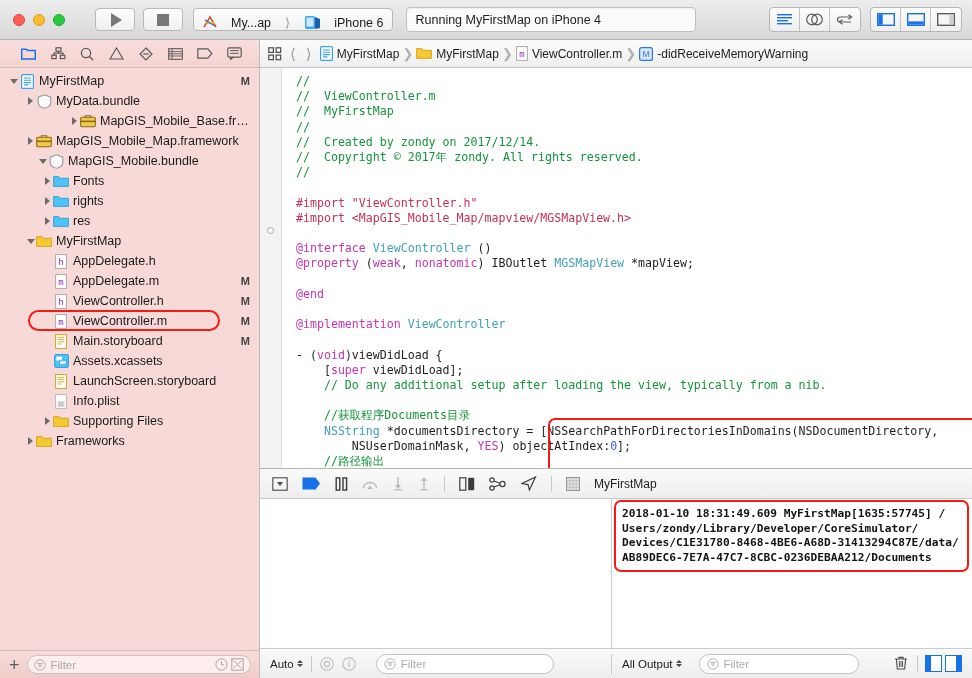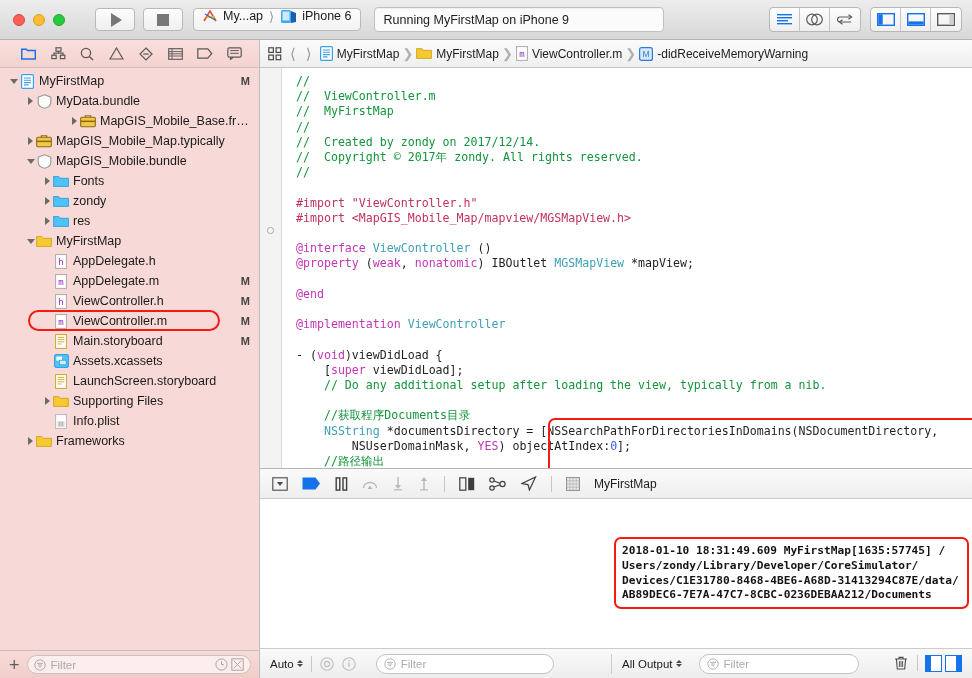--- a/index.html
+++ b/index.html
@@ -35,21 +35,21 @@
   .stop-btn { width: 40px; margin-left: 8px; }
   .play-tri {
     width: 0; height: 0; border-left: 11px solid #777;
     border-top: 7px solid transparent; border-bottom: 7px solid transparent;
     margin-left: 3px;
   }
   .stop-sq { width: 12px; height: 12px; background: #777; }
 
   .scheme-btn {
     margin-left: 10px; height: 23px; padding: 0 8px;
-    display: flex; align-items: flex-start; gap: 5px;
+    display: flex; align-items: flex-end; gap: 13px;
     background: linear-gradient(180deg,#fdfdfd,#f2f2f2);
     border: 1px solid #b9b9b9; border-radius: 4px;
     font-size: 12.5px; color: #1b1b1b;
   }
   .scheme-sep { color: #9a9a9a; font-size: 13px; padding: 0 1px; }
 
   .status-field {
     margin-left: 13px; height: 25px; width: 290px;
     background: #fbfbfb; border: 1px solid #c0c0c0; border-radius: 4px;
     display: flex; align-items: center; padding: 0 9px;
@@ -145,21 +145,21 @@
     height: 210px; flex: 0 0 210px; display: flex; flex-direction: column;
     border-top: 1px solid #b5b5b5; background: #fff;
   }
   .debug-bar {
     height: 30px; flex: 0 0 30px; display: flex; align-items: center; gap: 14px;
     padding: 0 12px; background: linear-gradient(180deg,#fafafa,#eeeeee);
     border-bottom: 1px solid #cbcbcb; font-size: 12px; color: #1b1b1b;
   }
   .dbg-sep { width: 1px; height: 16px; background: #c6c6c6; }
 
-  .debug-body { flex: 1; display: flex; min-height: 0; align-items: center; }
+  .debug-body { flex: 1; display: flex; min-height: 0; }
   .var-pane { width: 352px; flex: 0 0 352px; border-right: 1px solid #cccccc; background: #fff; }
   .console-pane { flex: 1; background: #fff; position: relative; padding: 8px 10px; }
   .console-text {
     font-family: "DejaVu Sans Mono", monospace;
     font-size: 11.2px; line-height: 14.6px; white-space: pre; color: #131313; font-weight: bold;
   }
 
   .debug-foot {
     height: 30px; flex: 0 0 30px; display: flex; align-items: center;
     background: linear-gradient(180deg,#fafafa,#ededed);
@@ -215,21 +215,21 @@
       <span class="scheme-sep">⟩</span>
       <svg width="17" height="15" viewBox="0 0 17 15">
         <rect x="1" y="1" width="10" height="13" rx="1.5" fill="#3aa9f5"></rect>
         <rect x="2.5" y="2.5" width="7" height="9" fill="#cfe9fb"></rect>
         <path d="M11 2 L16 4 L16 13 L11 14 Z" fill="#1b5fa8"></path>
       </svg>
       <span>iPhone 6</span>
     </div>
 
     <div class="status-field">
-      <span>Running MyFirstMap on iPhone 9</span>
+      <span>Running MyFirstMap on iPhone 4</span>
     </div>
 
     <div class="tb-right">
       <div class="seg-group">
         <div class="seg">
           <svg width="15" height="12" viewBox="0 0 15 12">
             <g fill="#1572e8">
                 <rect x="0" y="0" width="15" height="1.4"></rect>
                 <rect x="0" y="3" width="15" height="1.4"></rect>
             <rect x="0" y="6" width="11" height="1.4"></rect>
@@ -376,23 +376,23 @@
             <span class="tw">
               <i class="closed"></i>
             </span>
             <span class="ic">
               <svg width="16" height="14" viewBox="0 0 16 14">
                 <rect x="0.7" y="3.2" width="14.6" height="9.6" rx="1.2" fill="#f2c84b" stroke="#8a6a10" stroke-width="1.1"></rect>
                 <path d="M5.3 3.2 V1.8 h5.4 V3.2" fill="none" stroke="#8a6a10" stroke-width="1.1"></path>
                 <rect x="0.7" y="6.6" width="14.6" height="1.5" fill="#8a6a10"></rect>
               </svg>
             </span>
-            <span class="lbl">MapGIS_Mobile_Map.typically</span>
-          </div>
-          <div class="row" style="padding-left: 25px;">
+            <span class="lbl">MapGIS_Mobile_Map.framework</span>
+          </div>
+          <div class="row" style="padding-left: 37px;">
             <span class="tw">
               <i class="open"></i>
             </span>
             <span class="ic">
               <svg width="15" height="15" viewBox="0 0 15 15">
                 <path d="M7.5 0.8 L13.8 3.2 v5.2 c0 3.2 -3 5 -6.3 5.9 C4.2 13.4 1.2 11.6 1.2 8.4 V3.2 Z" fill="#fbfbfb" stroke="#9a9a9a" stroke-width="1.1"></path>
               </svg>
             </span>
             <span class="lbl">MapGIS_Mobile.bundle</span>
           </div>
@@ -409,21 +409,21 @@
           </div>
           <div class="row" style="padding-left: 42px;">
             <span class="tw">
               <i class="closed"></i>
             </span>
             <span class="ic">
               <svg width="16" height="13" viewBox="0 0 16 13">
                 <path d="M0.6 1.6 h5.2 l1.4 1.7 h8.2 v8.1 h-14.8 z" fill="#4fc3f7" stroke="#2a9fd6" stroke-width="0.9"></path>
               </svg>
             </span>
-            <span class="lbl">zondy</span>
+            <span class="lbl">rights</span>
           </div>
           <div class="row" style="padding-left: 42px;">
             <span class="tw">
               <i class="closed"></i>
             </span>
             <span class="ic">
               <svg width="16" height="13" viewBox="0 0 16 13">
                 <path d="M0.6 1.6 h5.2 l1.4 1.7 h8.2 v8.1 h-14.8 z" fill="#4fc3f7" stroke="#2a9fd6" stroke-width="0.9"></path>
               </svg>
             </span>
@@ -514,41 +514,41 @@
               <svg width="12" height="15" viewBox="0 0 12 15">
                 <rect x="0.6" y="0.6" width="10.8" height="13.8" fill="#fff" stroke="#c8a81e" stroke-width="1"></rect>
                 <g stroke="#c8a81e" stroke-width="0.9">
                   <path d="M2.6 3.4 h6.8 M2.6 5.6 h6.8 M2.6 7.8 h6.8 M2.6 10 h4"></path>
                 </g>
               </svg>
             </span>
             <span class="lbl">LaunchScreen.storyboard</span>
           </div>
           <div class="row" style="padding-left: 42px;">
-            <span class="tw">
-              <i class="closed"></i>
-            </span>
-            <span class="ic">
-              <svg width="16" height="13" viewBox="0 0 16 13">
-                <path d="M0.6 1.6 h5.2 l1.4 1.7 h8.2 v8.1 h-14.8 z" fill="#f6c931" stroke="#d0a41c" stroke-width="0.9"></path>
-              </svg>
-            </span>
-            <span class="lbl">Supporting Files</span>
-          </div>
-          <div class="row" style="padding-left: 42px;">
             <span class="tw"></span>
             <span class="ic">
               <svg width="12" height="15" viewBox="0 0 12 15">
                 <rect x="0.6" y="0.6" width="10.8" height="13.8" fill="#fff" stroke="#b8b8b8" stroke-width="1"></rect>
                 <g stroke="#9a9a9a" stroke-width="0.7">
                   <path d="M2.4 8 h7.2 M2.4 10 h7.2 M2.4 12 h7.2 M4.8 8 v4 M7.2 8 v4"></path>
                 </g>
               </svg>
             </span>
             <span class="lbl">Info.plist</span>
+          </div>
+          <div class="row" style="padding-left: 42px;">
+            <span class="tw">
+              <i class="closed"></i>
+            </span>
+            <span class="ic">
+              <svg width="16" height="13" viewBox="0 0 16 13">
+                <path d="M0.6 1.6 h5.2 l1.4 1.7 h8.2 v8.1 h-14.8 z" fill="#f6c931" stroke="#d0a41c" stroke-width="0.9"></path>
+              </svg>
+            </span>
+            <span class="lbl">Supporting Files</span>
           </div>
           <div class="row" style="padding-left: 25px;">
             <span class="tw">
               <i class="closed"></i>
             </span>
             <span class="ic">
               <svg width="16" height="13" viewBox="0 0 16 13">
                 <path d="M0.6 1.6 h5.2 l1.4 1.7 h8.2 v8.1 h-14.8 z" fill="#f6c931" stroke="#d0a41c" stroke-width="0.9"></path>
               </svg>
             </span>

